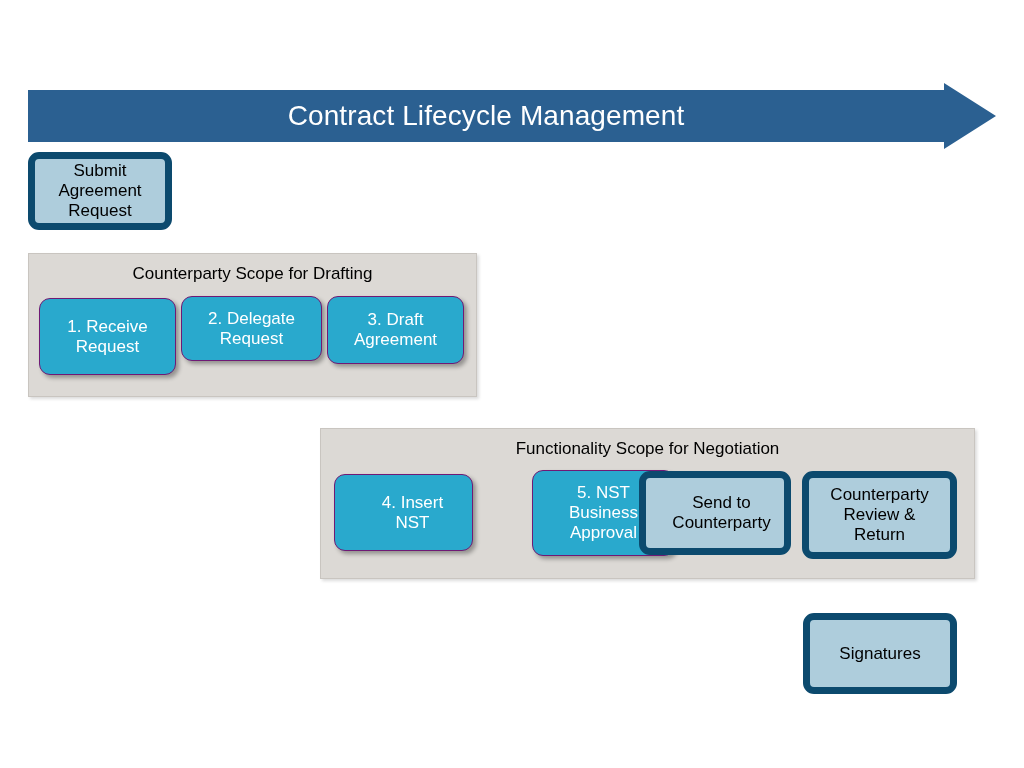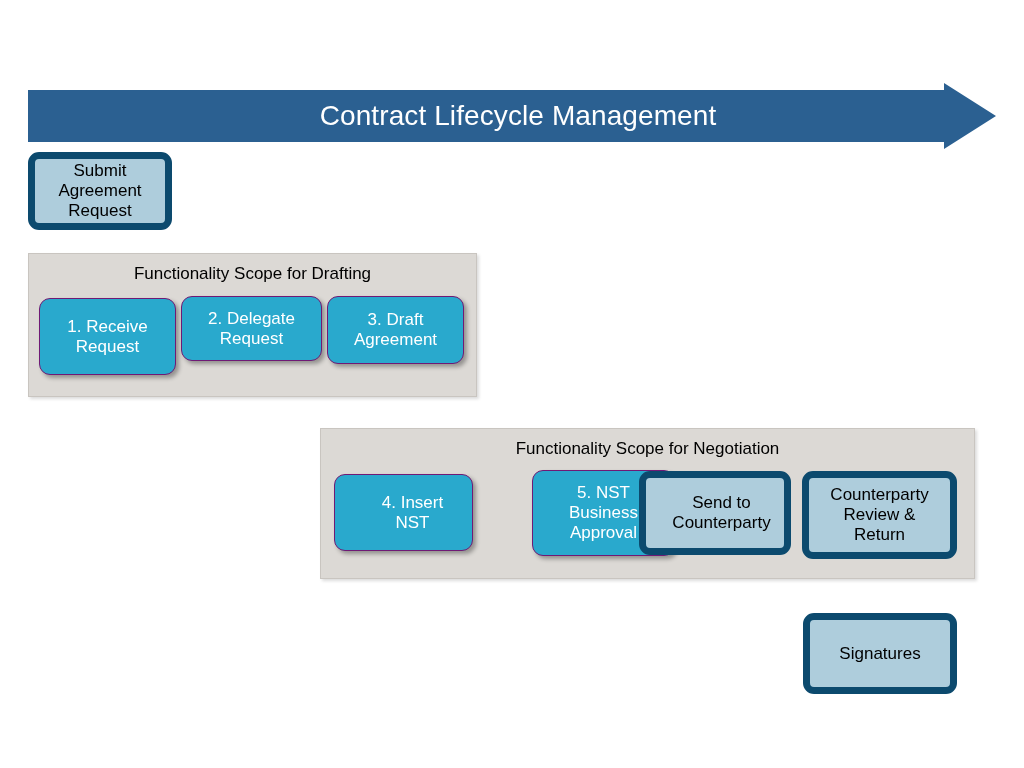--- a/index.html
+++ b/index.html
@@ -40,21 +40,20 @@
     height: 66px;
     display: flex;
     align-items: center;
     justify-content: center;
     color: #ffffff;
     font-size: 28px;
     font-weight: normal;
     letter-spacing: 0.1px;
     white-space: nowrap;
     line-height: 1;
-    padding-left: 32px;
   }
 
   
   .node {
     position: absolute;
     box-sizing: border-box;
     display: flex;
     align-items: center;
     justify-content: center;
     text-align: center;
@@ -116,21 +115,21 @@
     <div class="banner-title">Contract Lifecycle Management</div>
   </div>
 
   <div class="node light" style="left:28px; top:152px; width:144px; height:78px;">
     <span class="node-text">Submit
 Agreement
 Request</span>
   </div>
 
   <div class="scope-group" style="left:28px; top:253px; width:449px; height:144px;">
-    <div class="scope-title">Functionality Scope for Drafting</div>
+    <div class="scope-title">Counterparty Scope for Drafting</div>
   </div>
 
   <div class="node teal" style="left:39px; top:298px; width:137px; height:77px;">
     <span class="node-text">1. Receive
 Request</span>
   </div>
 
   <div class="node teal" style="left:181px; top:296px; width:141px; height:65px;">
     <span class="node-text">2. Delegate
 Request</span>

